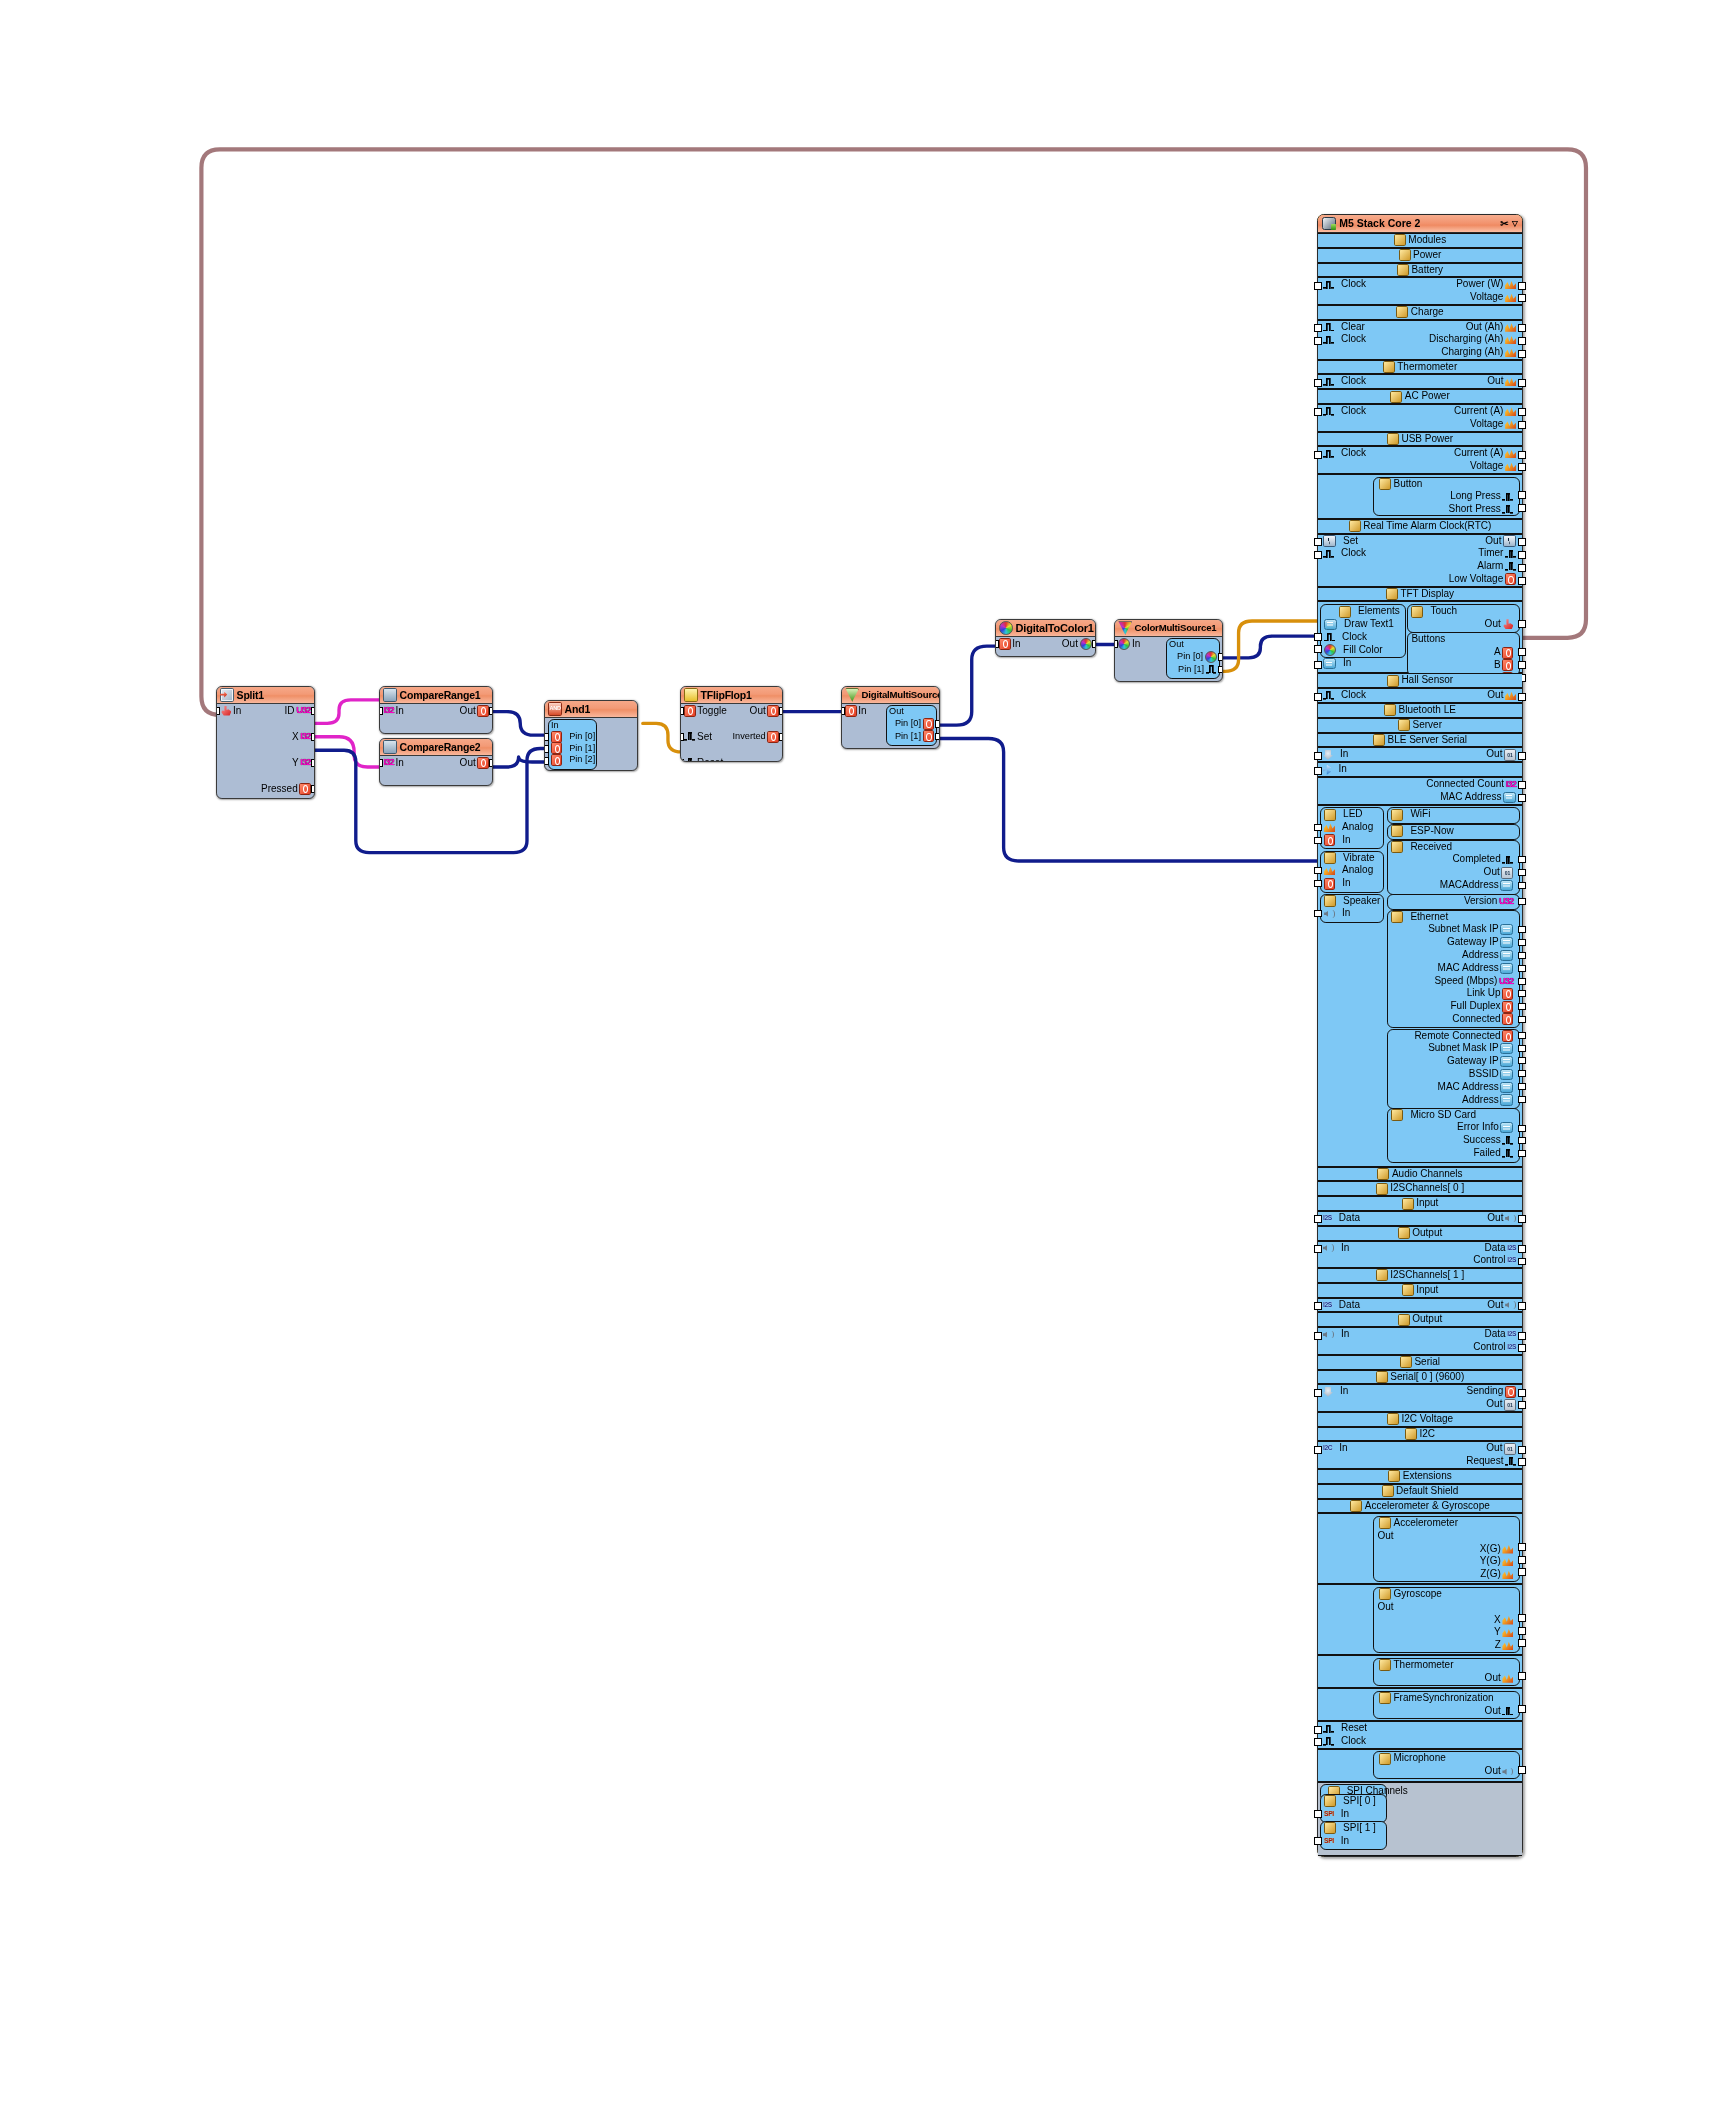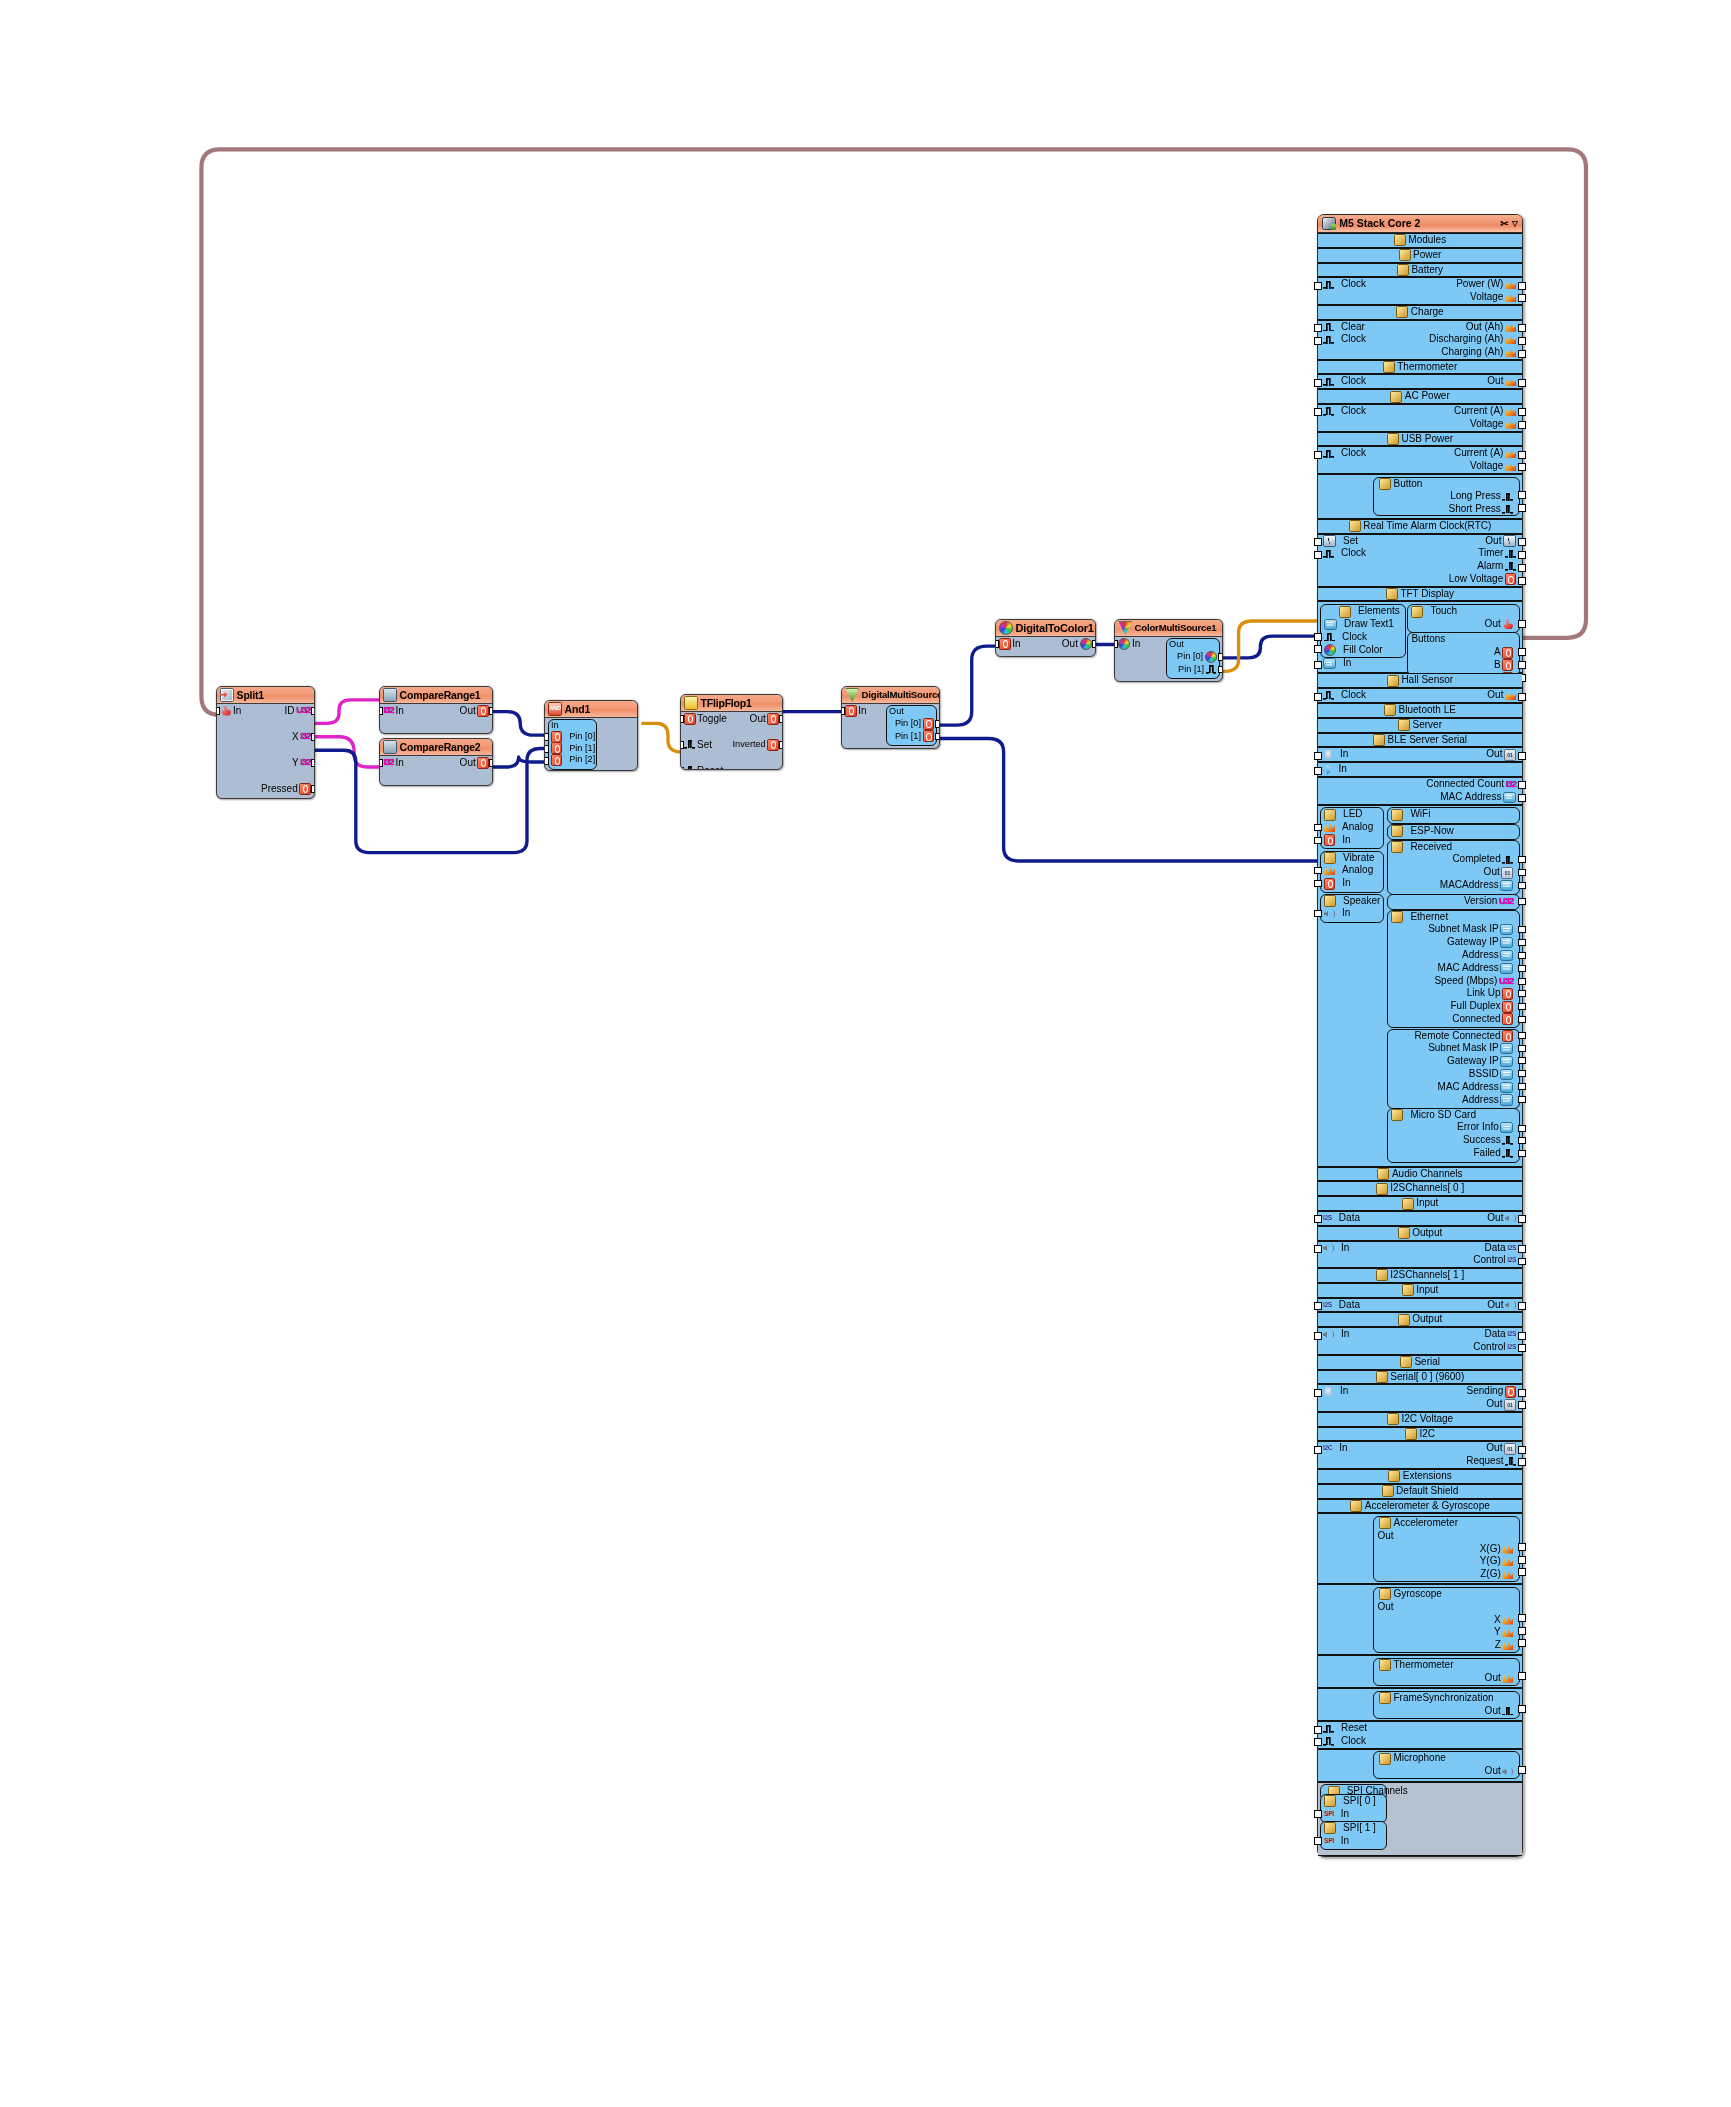--- a/index.html
+++ b/index.html
@@ -267,21 +267,21 @@
             </span>
           </div>
       </div>
       <span class="p" style="left:-3.8px;top:15px"></span>
       <span class="p" style="left:-3.8px;top:27px"></span>
       <span class="p" style="left:-3.8px;top:39px"></span>
 
     </div>
   </div>
 
-  <div class="node" style="left:680px;top:686px;width:101px;margin-top:8px;">
+  <div class="node" style="left:680px;top:686px;width:101px;">
     <div class="hdr">
       <span class="ic ic-flip"></span>
       <span>TFlipFlop1</span>
     </div>
     <div class="body" style="height:57px;">
       <div class="row" style="top:0">
         <span class="pin l" style="top:3.4px"></span>
         <span class="lft">
             <span class="t-bool"></span>
             <span>Toggle</span>

